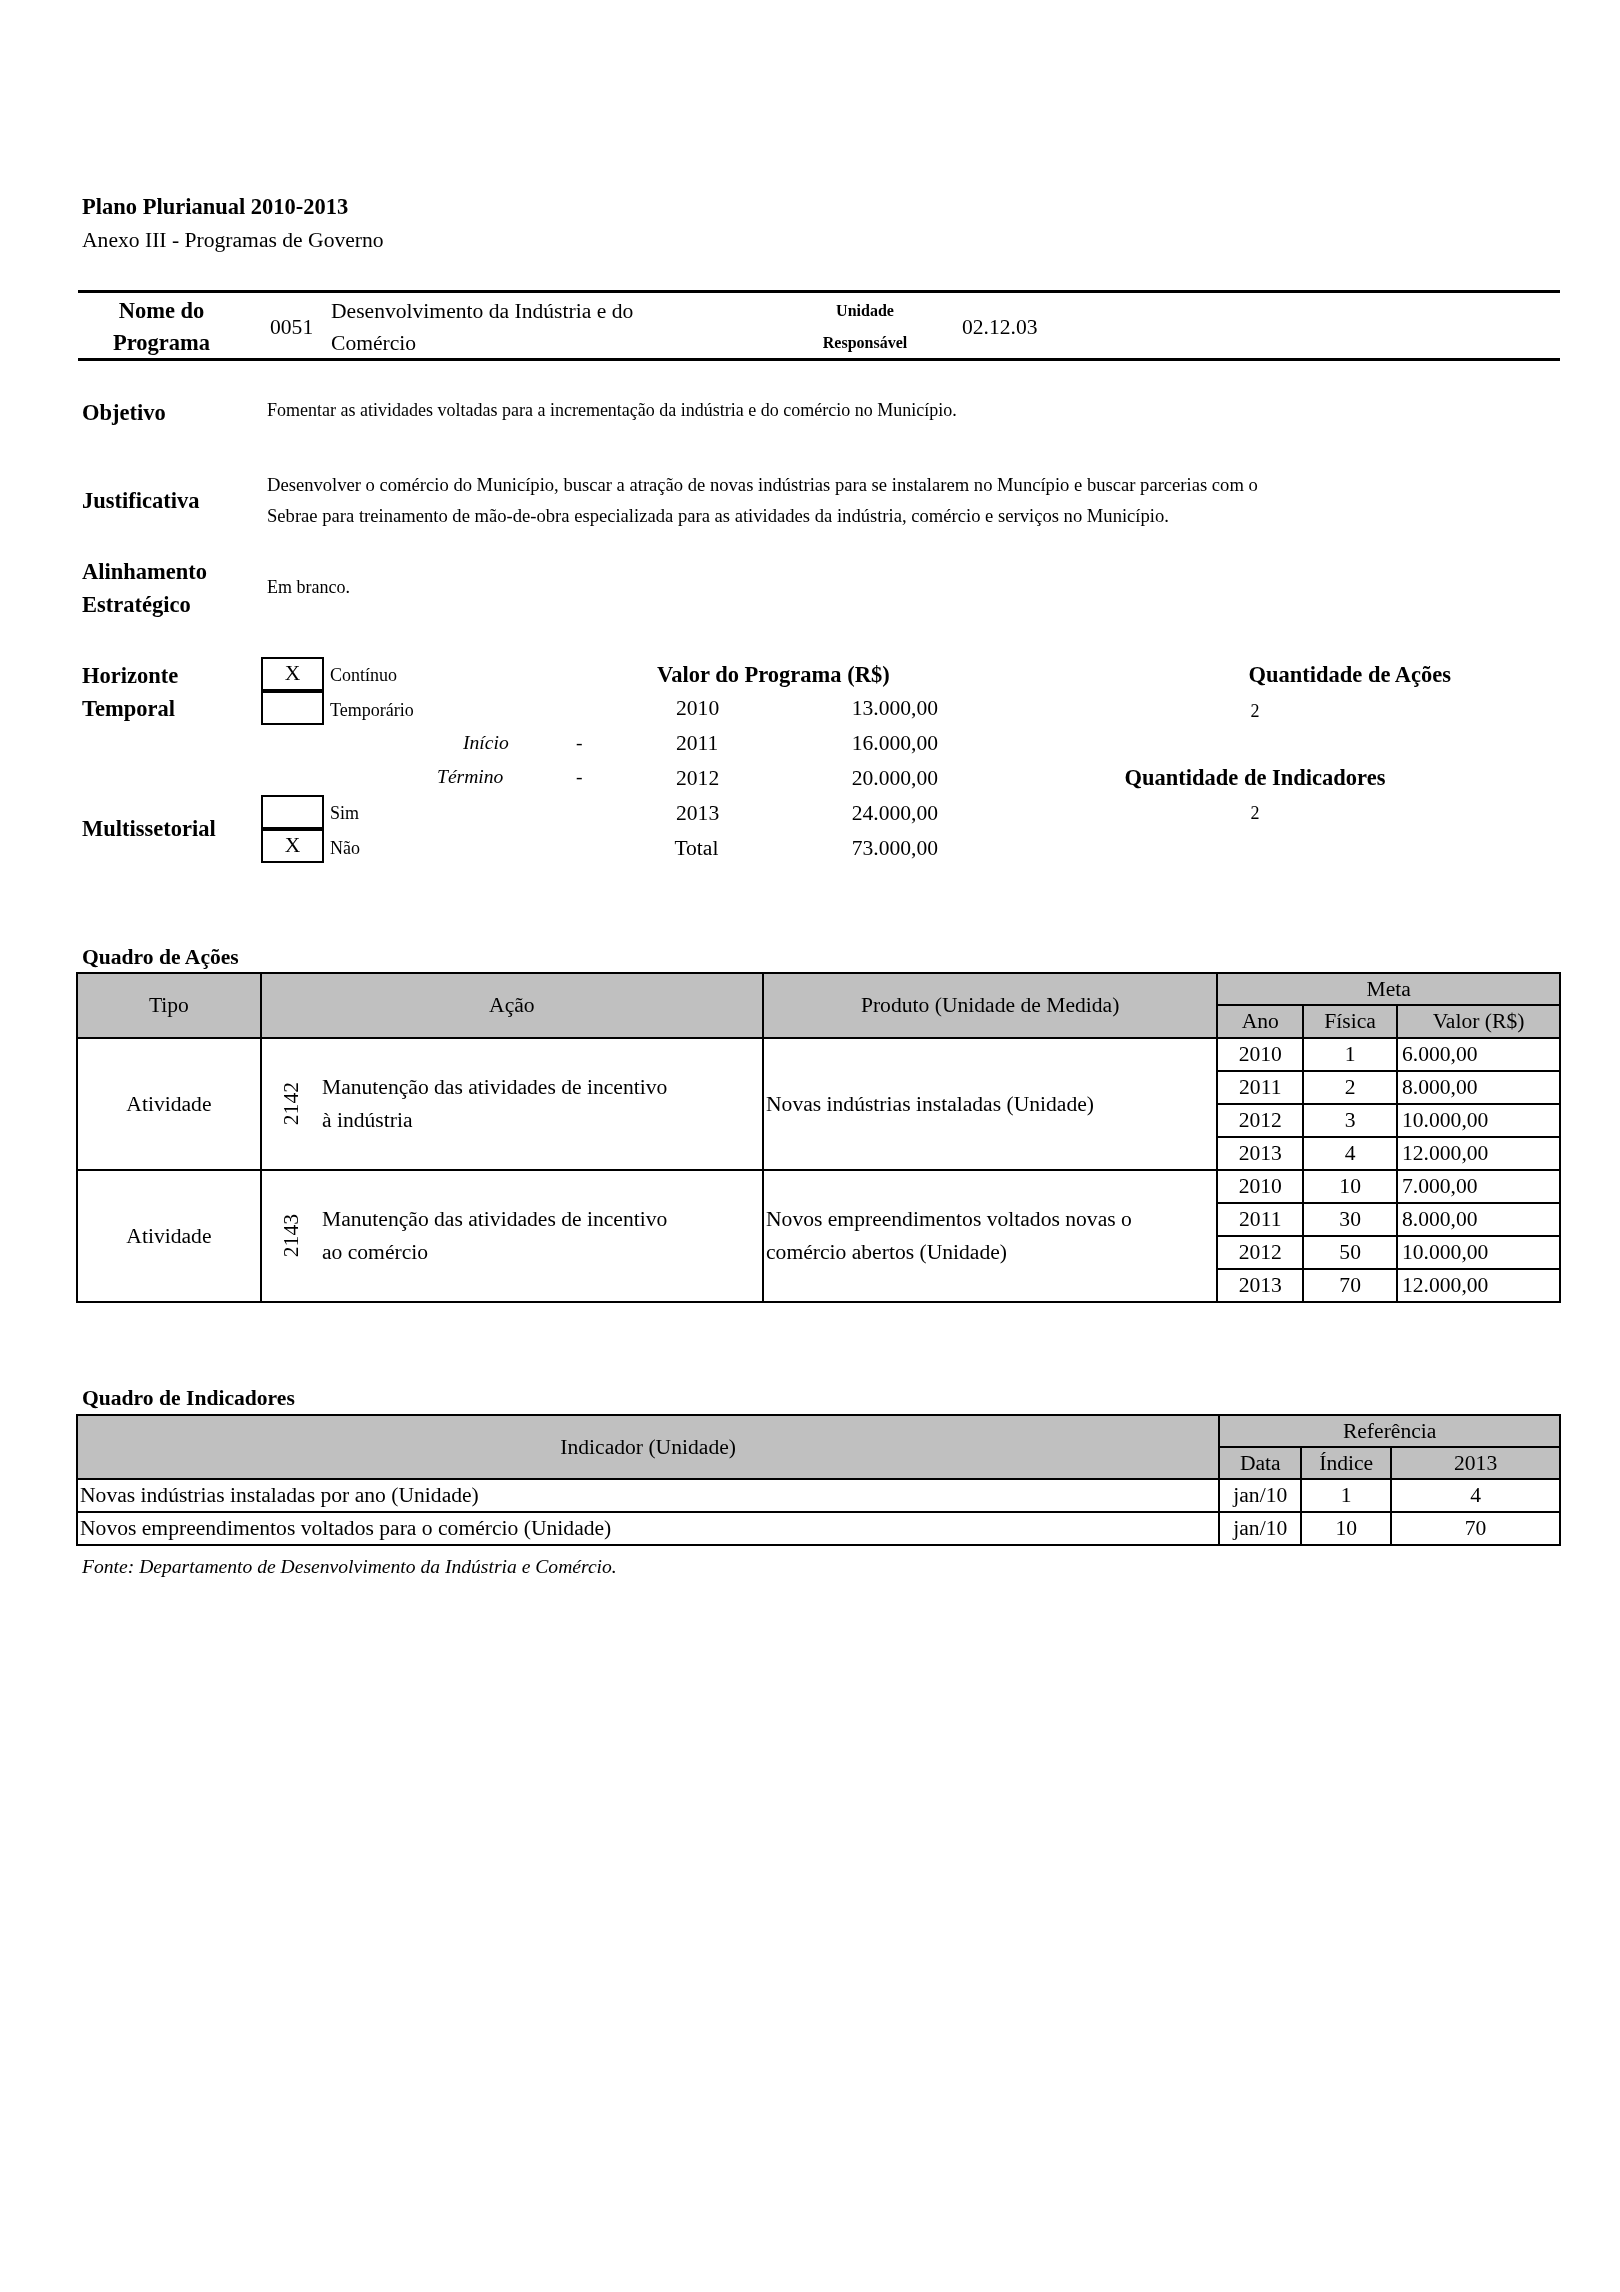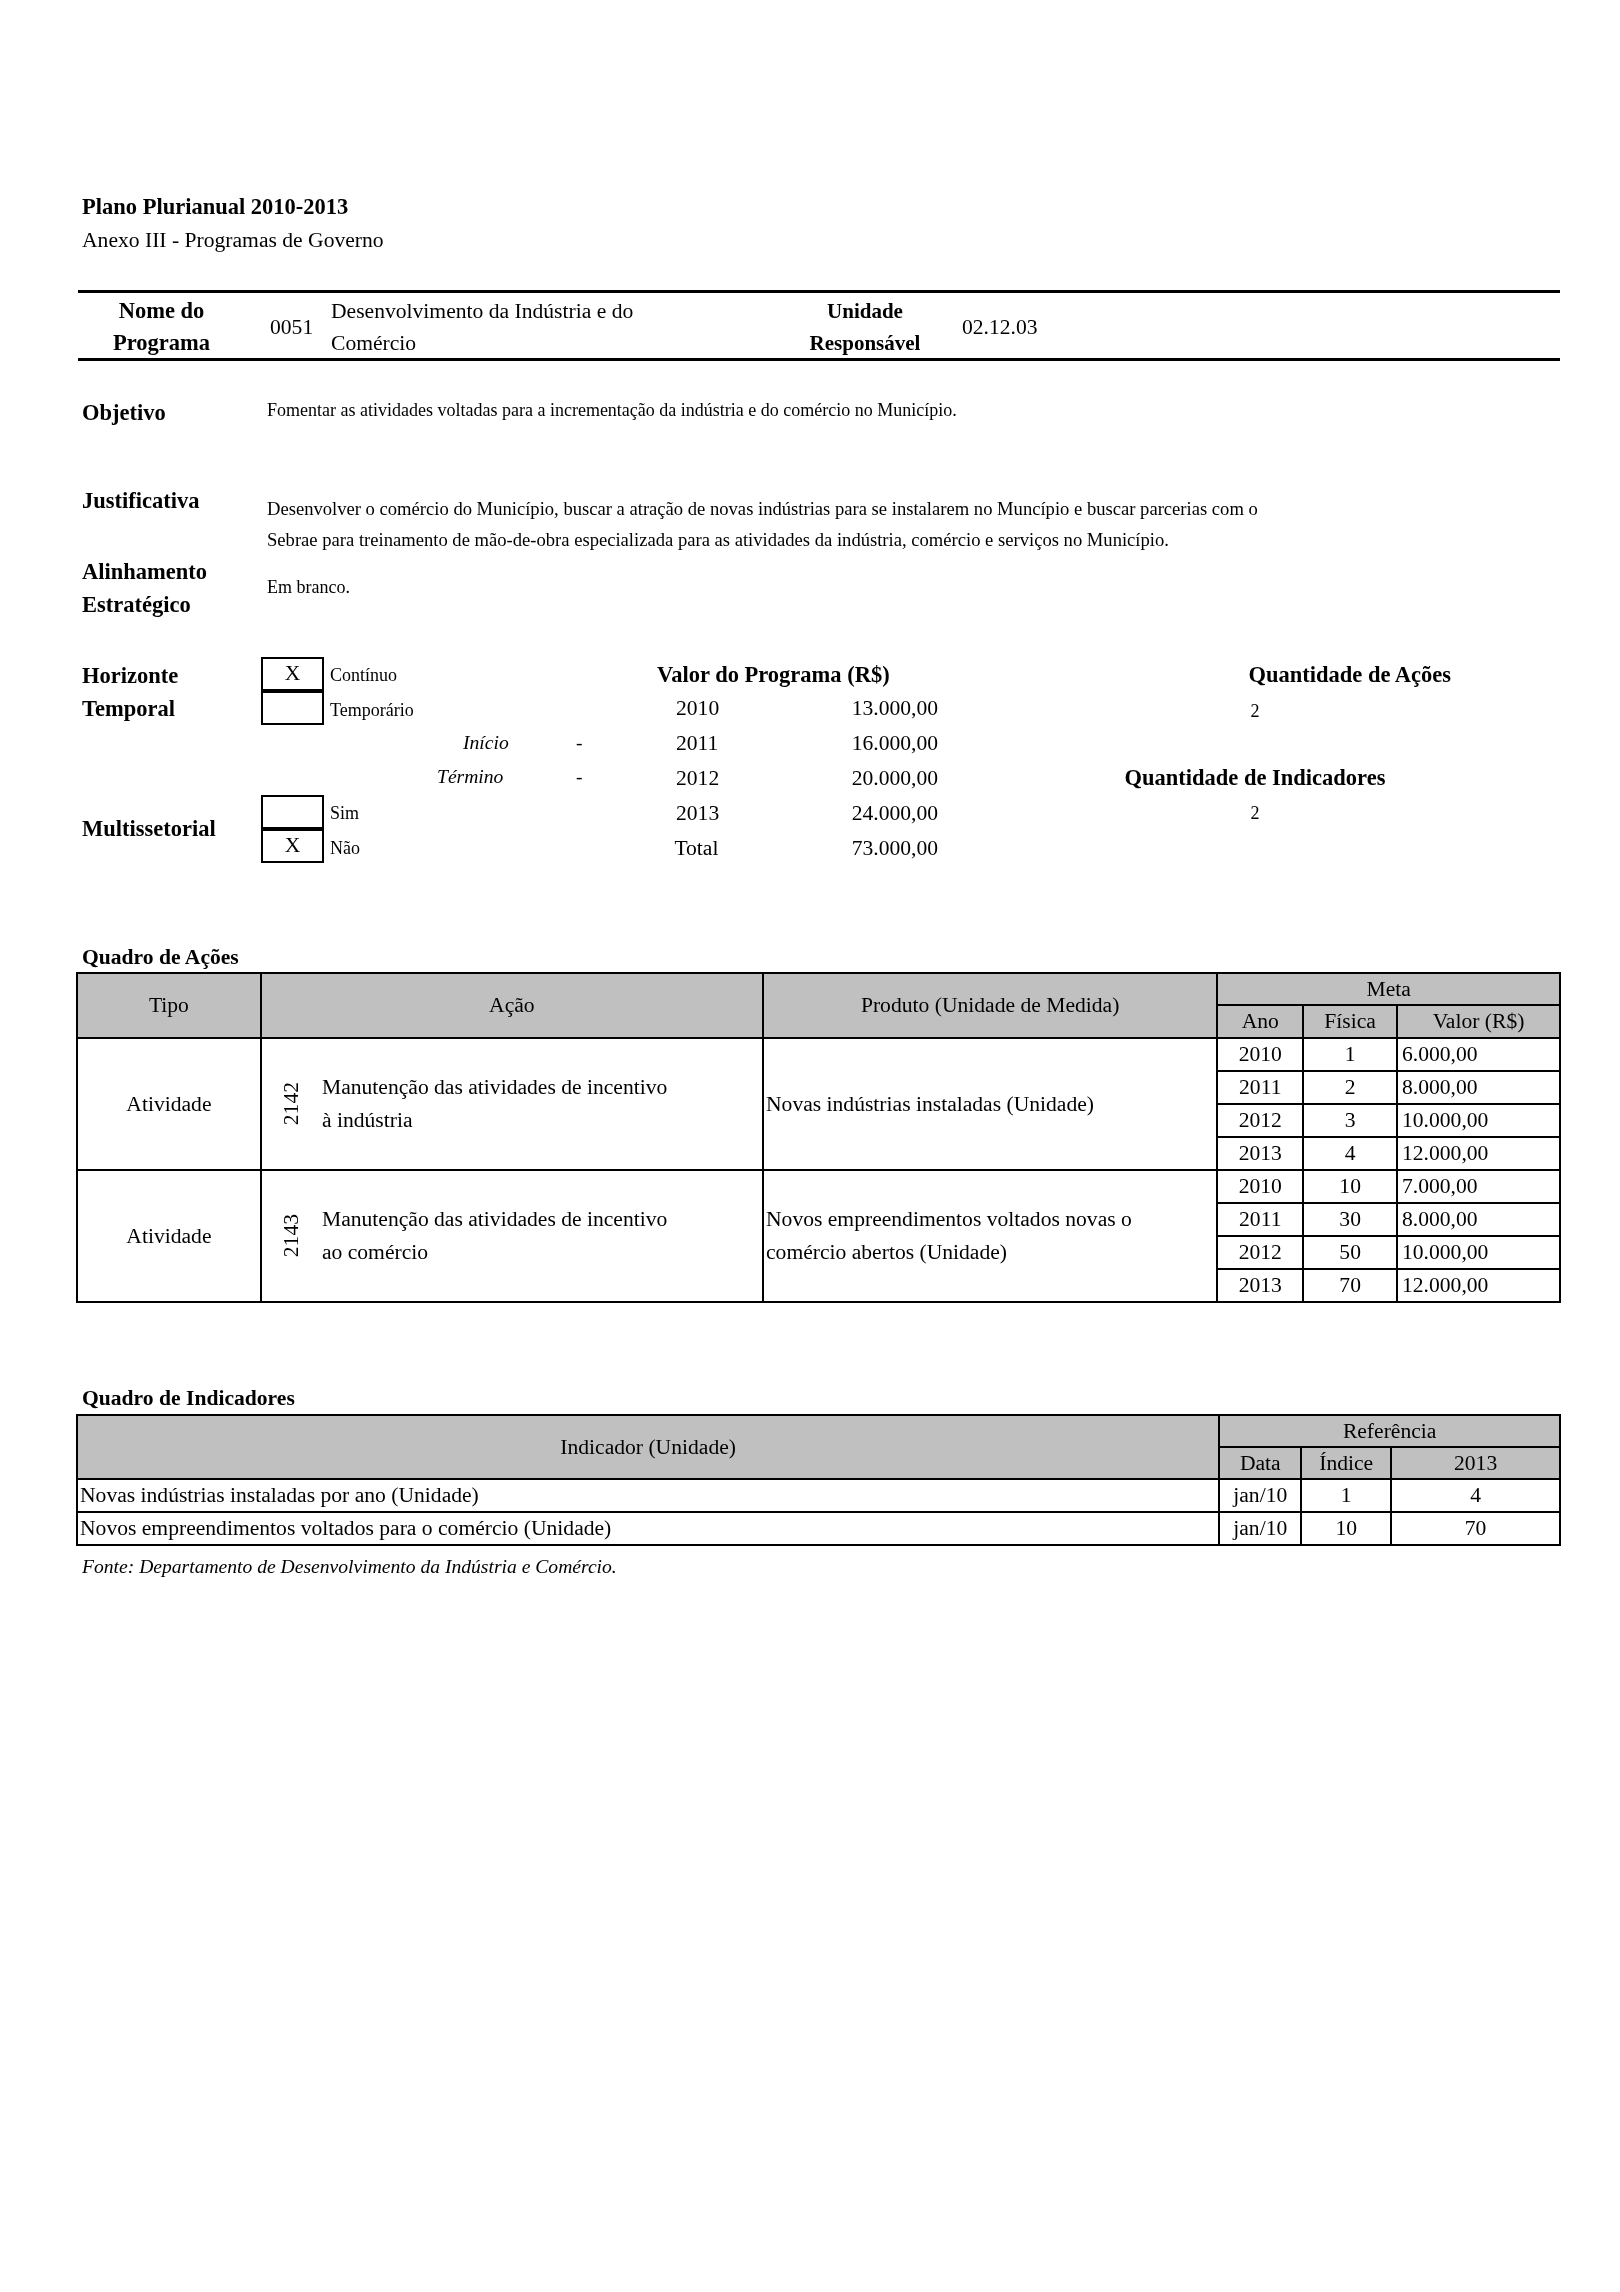--- a/index.html
+++ b/index.html
@@ -35,32 +35,32 @@
 <div class="abs prog-table">
   <div class="cell bold" style="left:0;width:167px;top:2px;text-align:center;font-size:22.5px;">
     <div>Nome do</div>
     <div>Programa</div>
   </div>
   <div class="cell" style="left:192px;top:17.6px;">0051</div>
   <div class="cell" style="left:253px;top:2px;">
     <div>Desenvolvimento da Indústria e do</div>
     <div>Comércio</div>
   </div>
-  <div class="cell bold" style="left:701px;width:172px;top:2px;text-align:center;font-size:21px;">
+  <div class="cell bold" style="left:701px;width:172px;top:2px;text-align:center;font-size:16px;">
     <div>Unidade</div>
     <div>Responsável</div>
   </div>
   <div class="cell" style="left:884px;top:17.6px;">02.12.03</div>
 </div>
 
 <div class="abs lbl" style="left:82px;top:396px;">Objetivo</div>
 <div class="abs txt" style="left:267px;top:395px;">Fomentar as atividades voltadas para a incrementação da indústria e do comércio no Município.</div>
 
 <div class="abs lbl" style="left:82px;top:484px;">Justificativa</div>
-<div class="abs txt-sm" style="left:267px;top:469px;margin-top:24px;">
+<div class="abs txt-sm" style="left:267px;top:469px;">
   <div>Desenvolver o comércio do Município, buscar a atração de novas indústrias para se instalarem no Muncípio e buscar parcerias com o</div>
   <div>Sebrae para treinamento de mão-de-obra especializada para as atividades da indústria, comércio e serviços no Município.</div>
 </div>
 
 <div class="abs lbl" style="left:82px;top:555px;">
   <div>Alinhamento</div>
   <div>Estratégico</div>
 </div>
 <div class="abs txt" style="left:267px;top:572px;">Em branco.</div>
 

